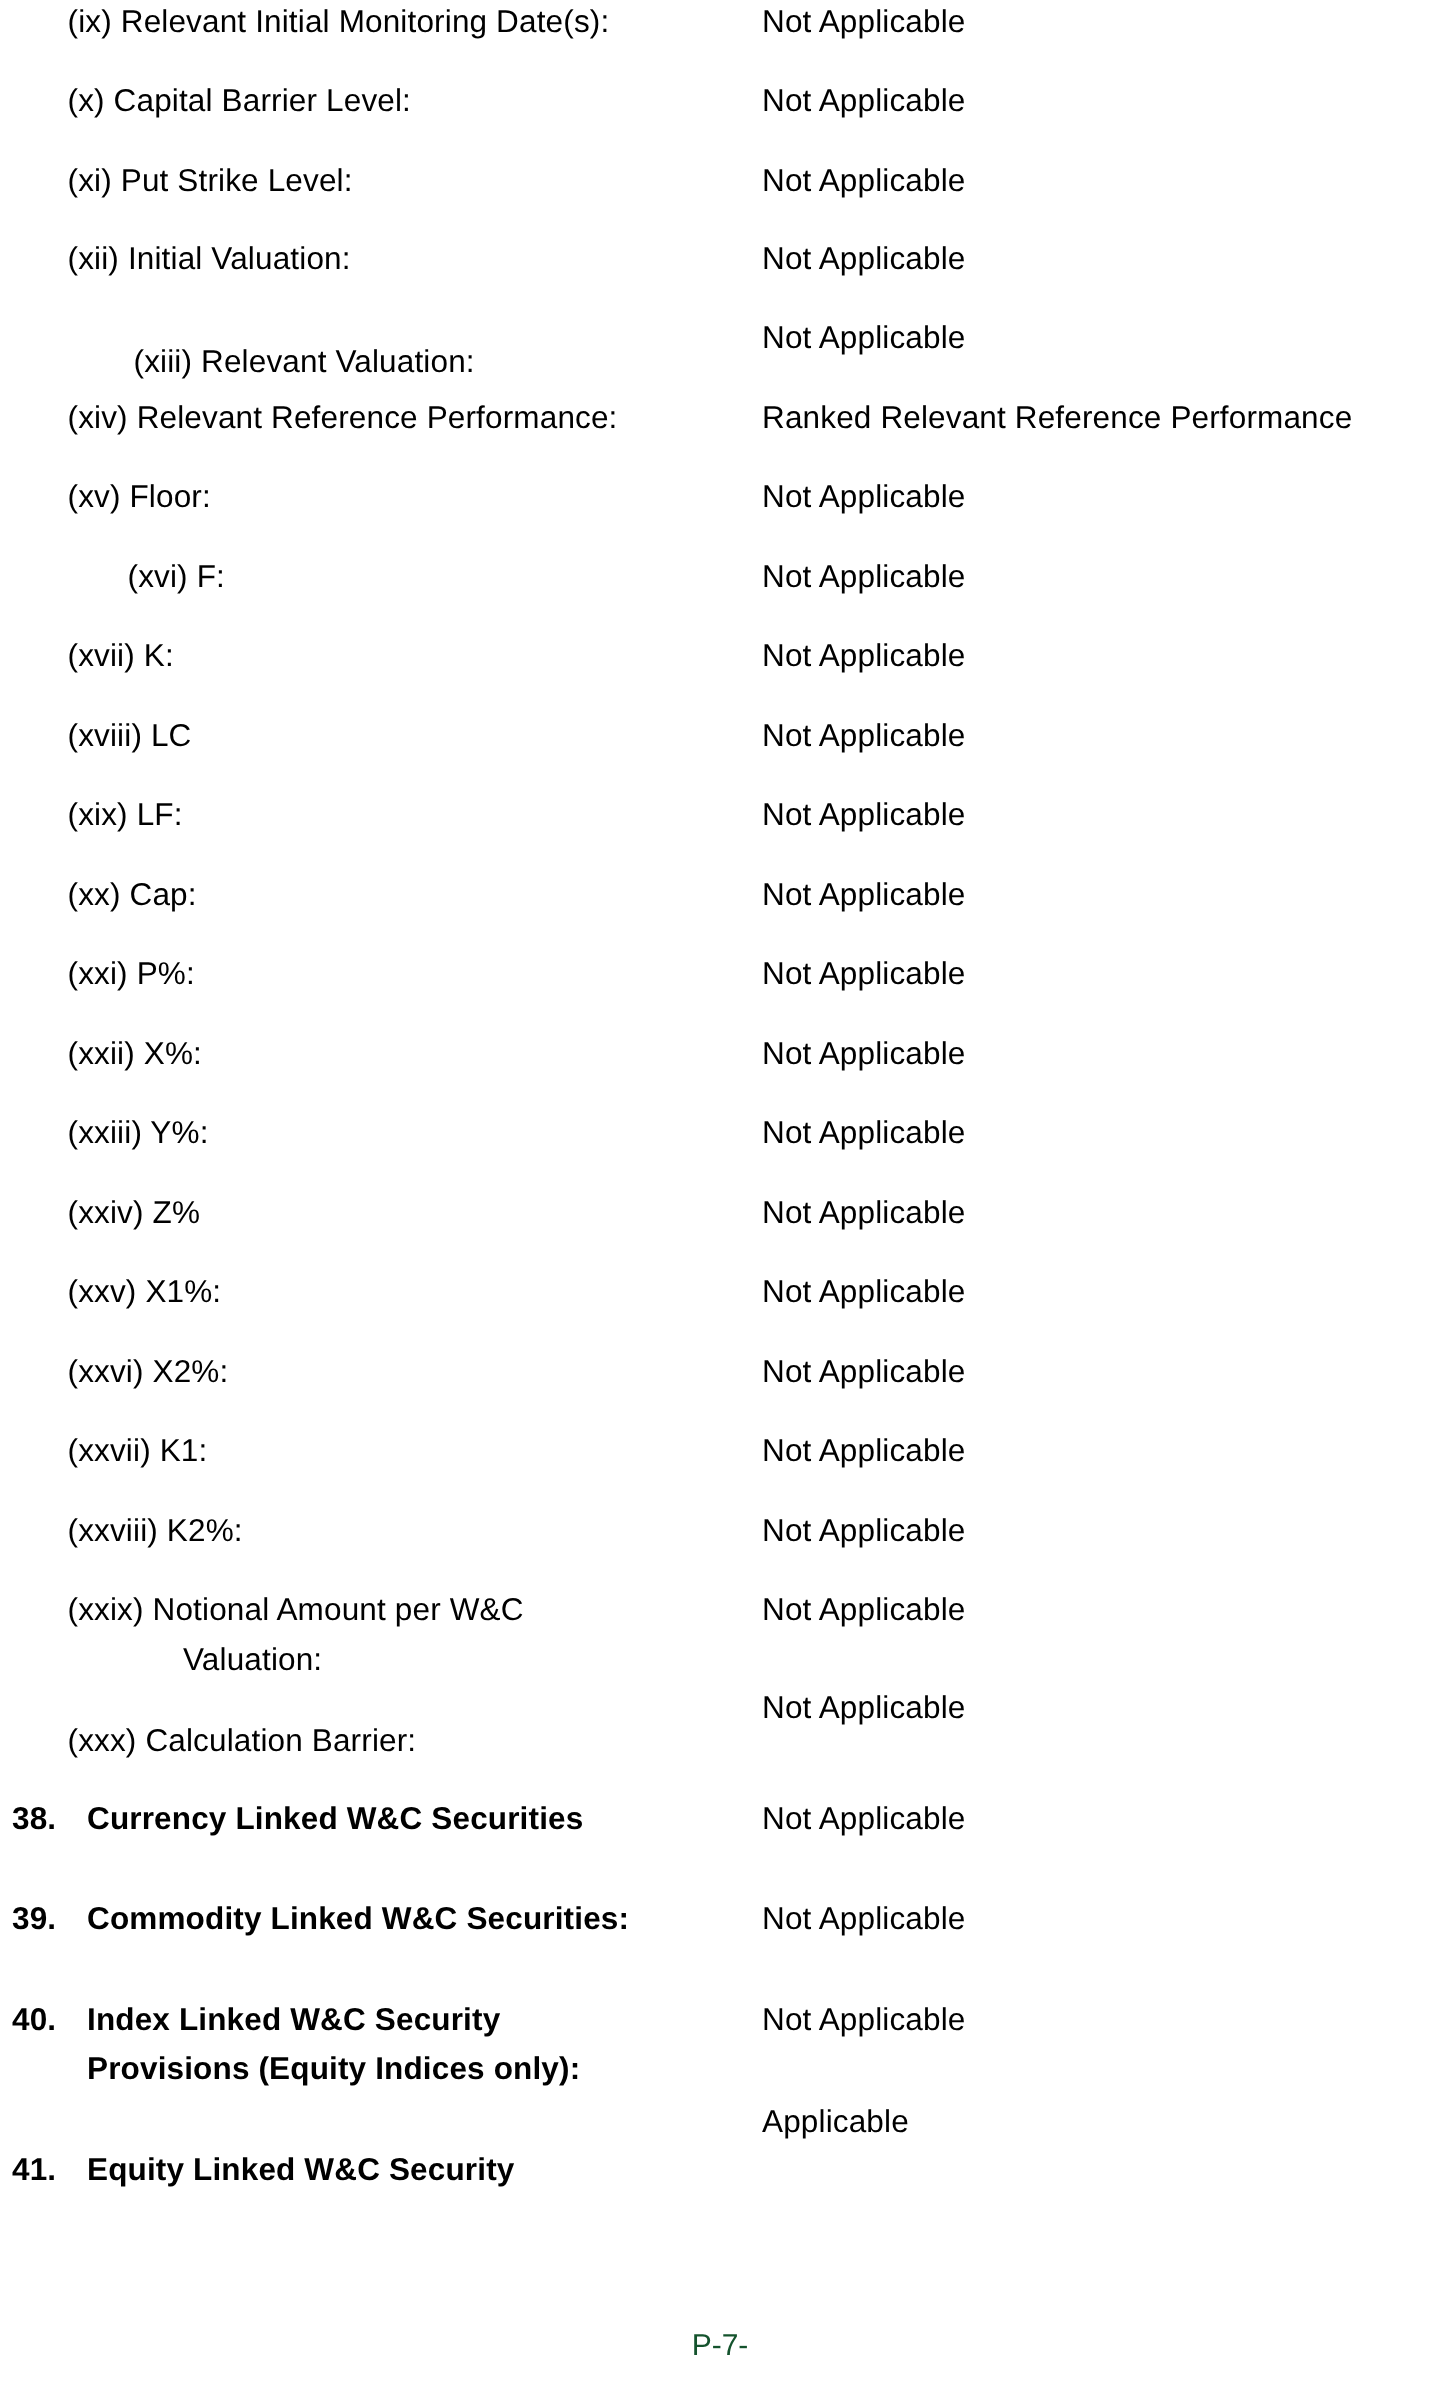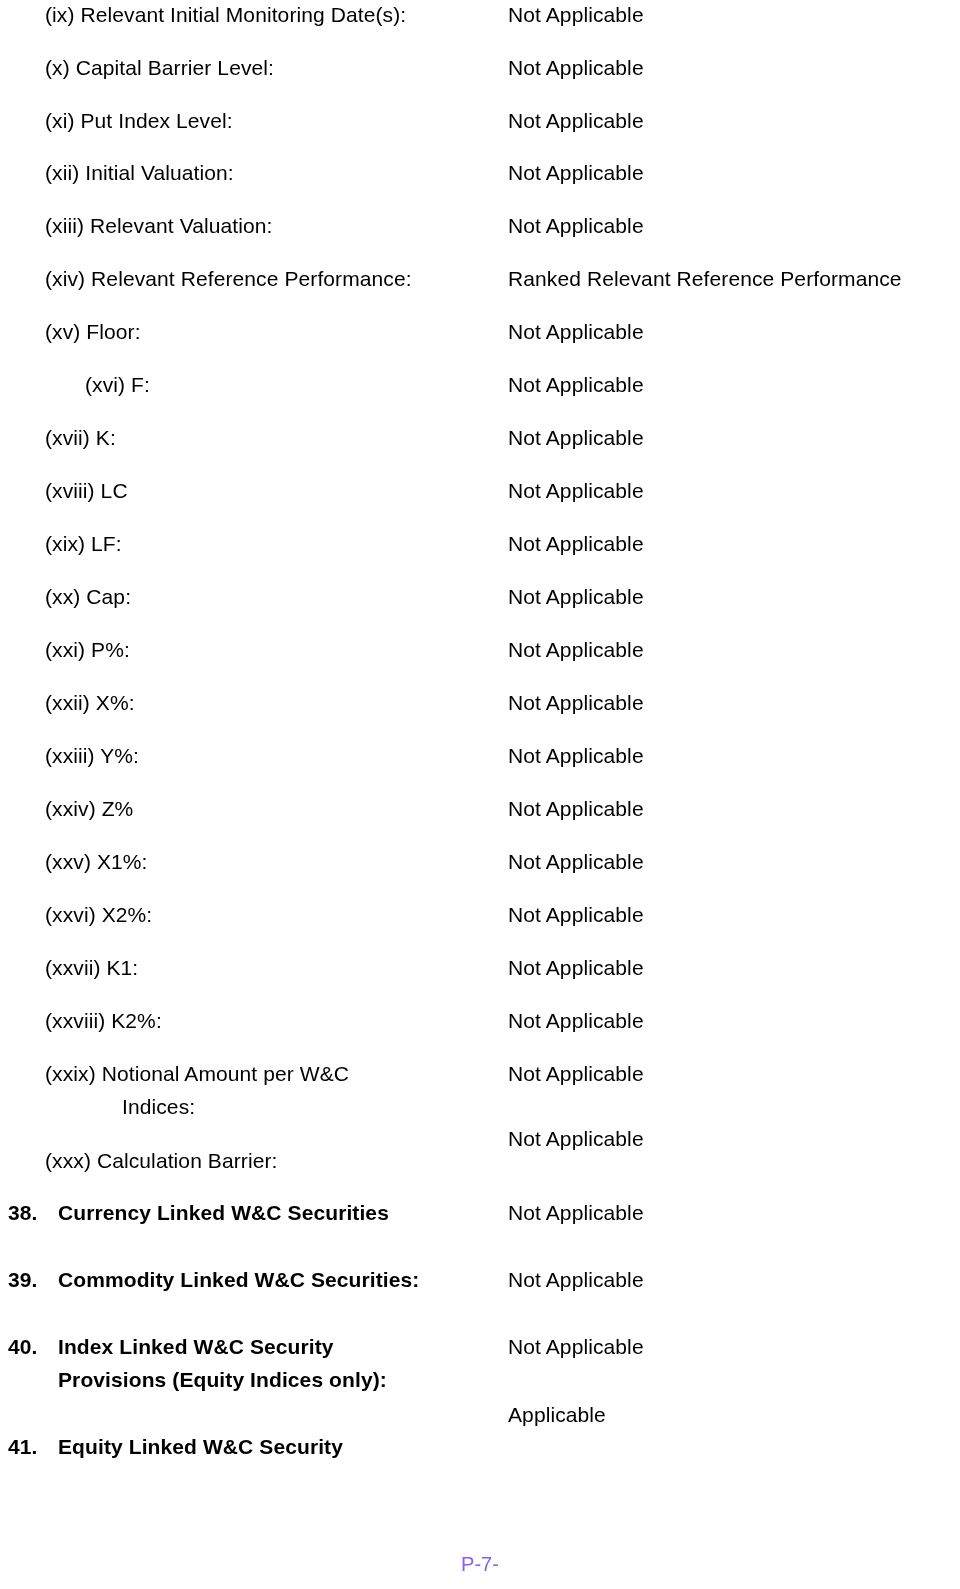--- a/index.html
+++ b/index.html
@@ -51,44 +51,44 @@
     left: 58px;
     font-weight: bold;
   }
 
   .footer {
     position: absolute;
     left: 0;
     right: 0;
     text-align: center;
     font-size: 20px;
-    color: #8b5cf6;
+    color: #14532d;
     white-space: pre;
   }
 </style>
 </head>
 <body>
 
 <div id="page">
 
   <div>
 
     <div class="cell label-col" style="top:2px;">(ix) Relevant Initial Monitoring Date(s):</div>
     <div class="cell value-col" style="top:2px;">Not Applicable</div>
 
     <div class="cell label-col" style="top:55px;">(x) Capital Barrier Level:</div>
     <div class="cell value-col" style="top:55px;">Not Applicable</div>
 
-    <div class="cell label-col" style="top:108px;">(xi) Put Index Level:</div>
+    <div class="cell label-col" style="top:108px;">(xi) Put Strike Level:</div>
     <div class="cell value-col" style="top:108px;">Not Applicable</div>
 
     <div class="cell label-col" style="top:160px;">(xii) Initial Valuation:</div>
     <div class="cell value-col" style="top:160px;">Not Applicable</div>
 
-    <div class="cell label-col" style="top:213px;">(xiii) Relevant Valuation:</div>
+    <div class="cell label-col" style="top:229px;margin-left:44px;">(xiii) Relevant Valuation:</div>
     <div class="cell value-col" style="top:213px;">Not Applicable</div>
 
     <div class="cell label-col" style="top:266px;">(xiv) Relevant Reference Performance:</div>
     <div class="cell value-col" style="top:266px;">Ranked Relevant Reference Performance</div>
 
     <div class="cell label-col" style="top:319px;">(xv) Floor:</div>
     <div class="cell value-col" style="top:319px;">Not Applicable</div>
 
     <div class="cell label-col" style="top:372px;margin-left:40px;">(xvi) F:</div>
     <div class="cell value-col" style="top:372px;">Not Applicable</div>
@@ -126,21 +126,21 @@
     <div class="cell label-col" style="top:955px;">(xxvii) K1:</div>
     <div class="cell value-col" style="top:955px;">Not Applicable</div>
 
     <div class="cell label-col" style="top:1008px;">(xxviii) K2%:</div>
     <div class="cell value-col" style="top:1008px;">Not Applicable</div>
 
   </div>
 
   <div>
     <div class="cell label-col" style="top:1061px;">(xxix) Notional Amount per W&amp;C</div>
-    <div class="cell label-col indent" style="top:1094px;">Indices:</div>
+    <div class="cell label-col indent" style="top:1094px;">Valuation:</div>
     <div class="cell value-col" style="top:1061px;">Not Applicable</div>
   </div>
 
   <div>
     <div class="cell label-col" style="top:1148px;">(xxx) Calculation Barrier:</div>
     <div class="cell value-col" style="top:1126px;">Not Applicable</div>
   </div>
 
   <div>
 

